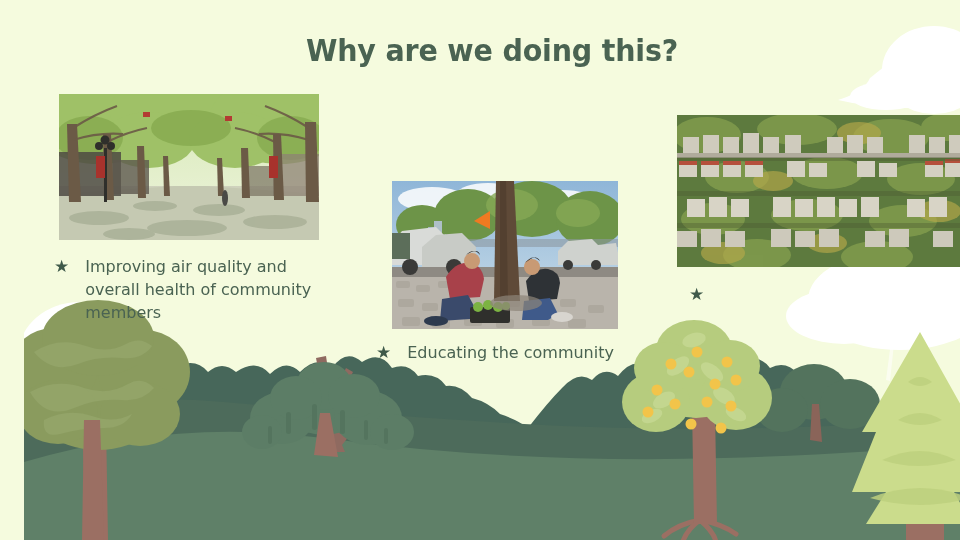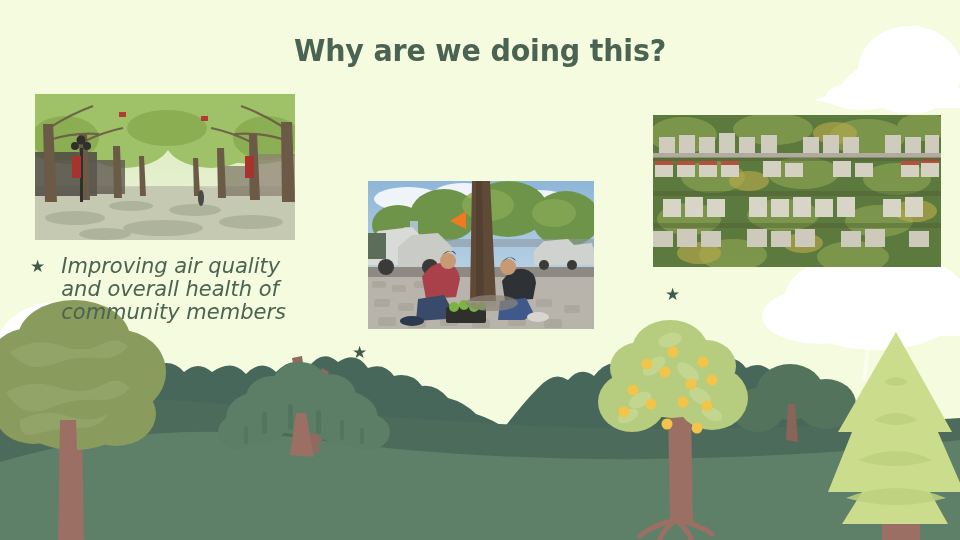--- a/index.html
+++ b/index.html
@@ -2,21 +2,21 @@
 <html><head>
 <meta charset="utf-8">
 <style>
   * { margin:0; padding:0; box-sizing:border-box; }
   html, body { width:960px; height:540px; overflow:hidden; }
   body {
     position:relative;
     background:#f5fbde;
     font-family:"DejaVu Sans", sans-serif;
   }
-  #slide { position:absolute; inset:0; overflow:hidden; }
+  #slide { position:absolute; inset:0; overflow:hidden;margin-left:24px; }
 
   
   .bg-layer { position:absolute; left:0; top:0; width:960px; height:540px; pointer-events:none; }
 
   
   .title {
     position:absolute;
     left:0; right:0; top:32px;
     text-align:center;
     font-family:"DejaVu Sans", sans-serif;
@@ -39,24 +39,23 @@
   .bullet { position:absolute; display:flex; align-items:flex-start; }
   .bullet .star {
     color:#3f5a4a;
     font-size:17px;
     line-height:22px;
     flex:0 0 auto;
     margin-right:16px;
   }
   .bullet .btext {
     color:#4a6352;
-    font-size:21px;
+    font-size:16px;
     line-height:23px;
     font-family:"DejaVu Sans", sans-serif;
-    font-style:italic;
   }
   #bullet-1 { left:30px;  top:255px; width:275px; }
   #bullet-2 { left:352px; top:341px; width:250px; }
   #bullet-3 { left:665px; top:283px; width:275px; }
 </style>
 </head>
 <body>
 
 <div id="slide">
 
@@ -491,19 +490,20 @@
     </svg>
   </div>
 
   <div class="bullet" id="bullet-1">
     <span class="star">★</span>
     <span class="btext">Improving air quality and overall health of community members</span>
   </div>
 
   <div class="bullet" id="bullet-2">
     <span class="star">★</span>
+    <span class="btext">Educating the community</span>
   </div>
 
   <div class="bullet" id="bullet-3">
     <span class="star">★</span>
   </div>
 
 </div>
 
 </body></html>

